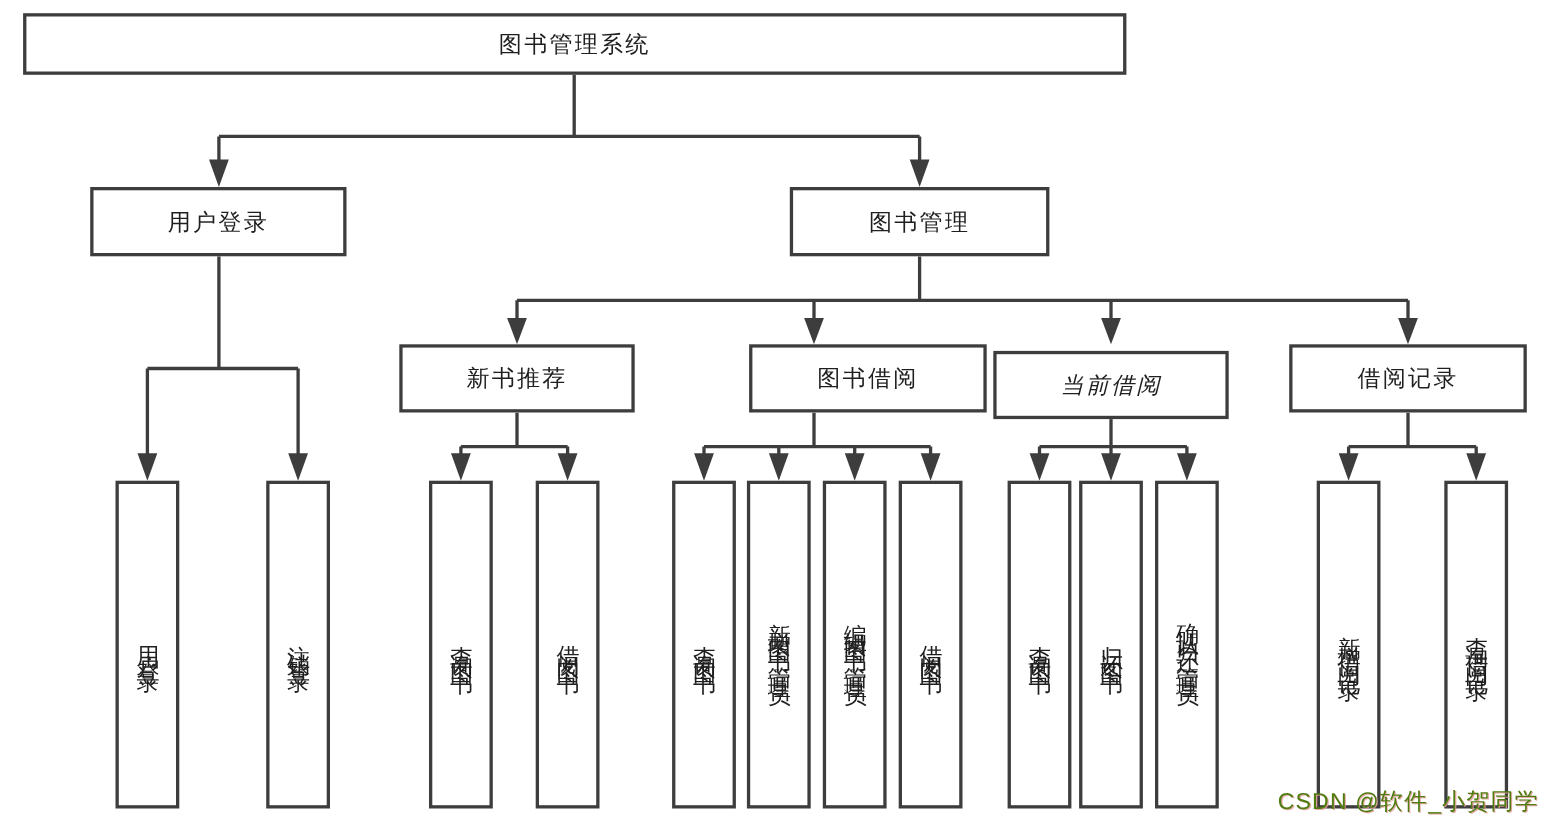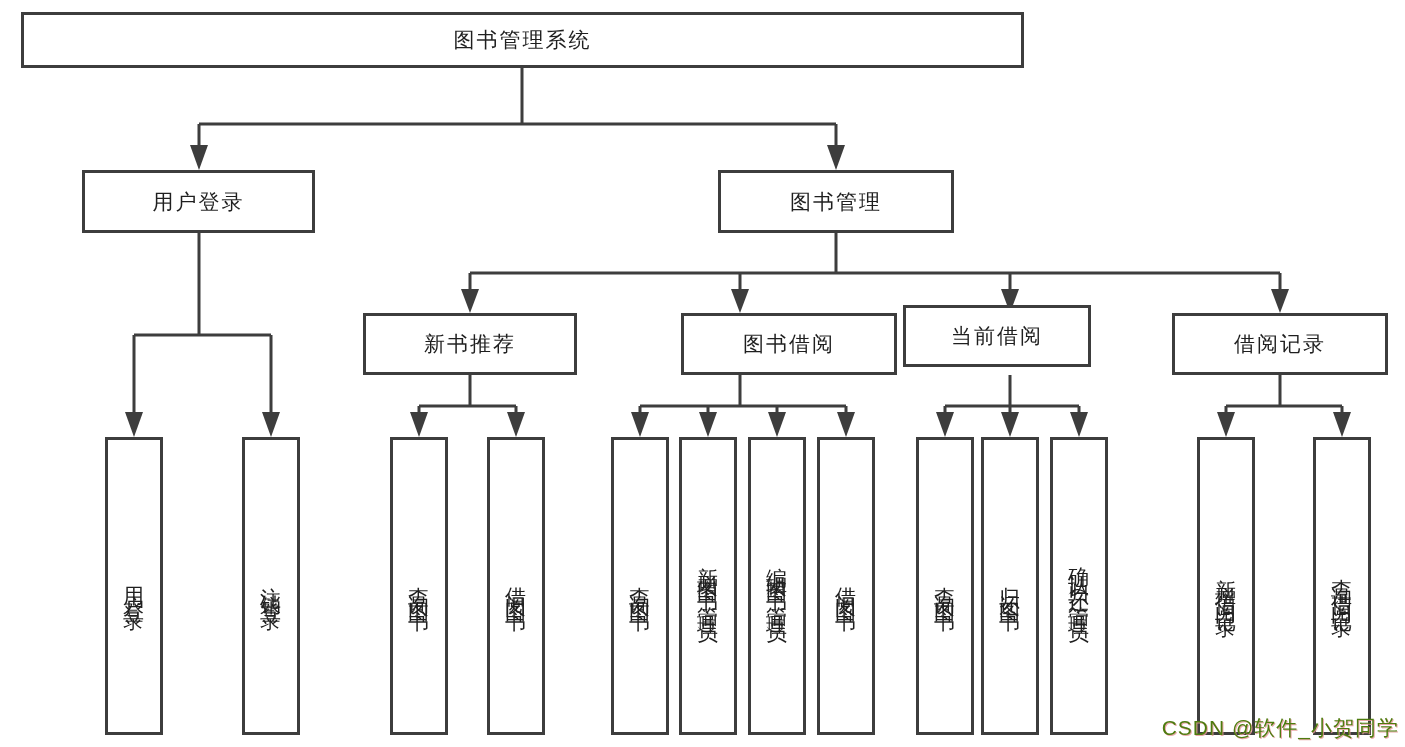--- a/index.html
+++ b/index.html
@@ -111,21 +111,21 @@
   <div class="box h" style="left:718px; top:170px; width:236px; height:63px;">
     <span>图书管理</span>
   </div>
 
   <div class="box h" style="left:363px; top:313px; width:214px; height:62px;">
     <span>新书推荐</span>
   </div>
   <div class="box h" style="left:633px; top:313px; width:216px; height:62px;margin-left:48px;">
     <span>图书借阅</span>
   </div>
-  <div class="box h" style="left:903px; top:305px; width:188px; height:62px;">
+  <div class="box h" style="left:903px; top:319px; width:214px; height:62px;font-style:italic;">
     <span>当前借阅</span>
   </div>
   <div class="box h" style="left:1172px; top:313px; width:216px; height:62px;">
     <span>借阅记录</span>
   </div>
 
   <div class="box v" style="left:105px; top:437px; width:58px; height:298px;">
     <span>用户登录</span>
   </div>
   <div class="box v" style="left:242px; top:437px; width:58px; height:298px;">

